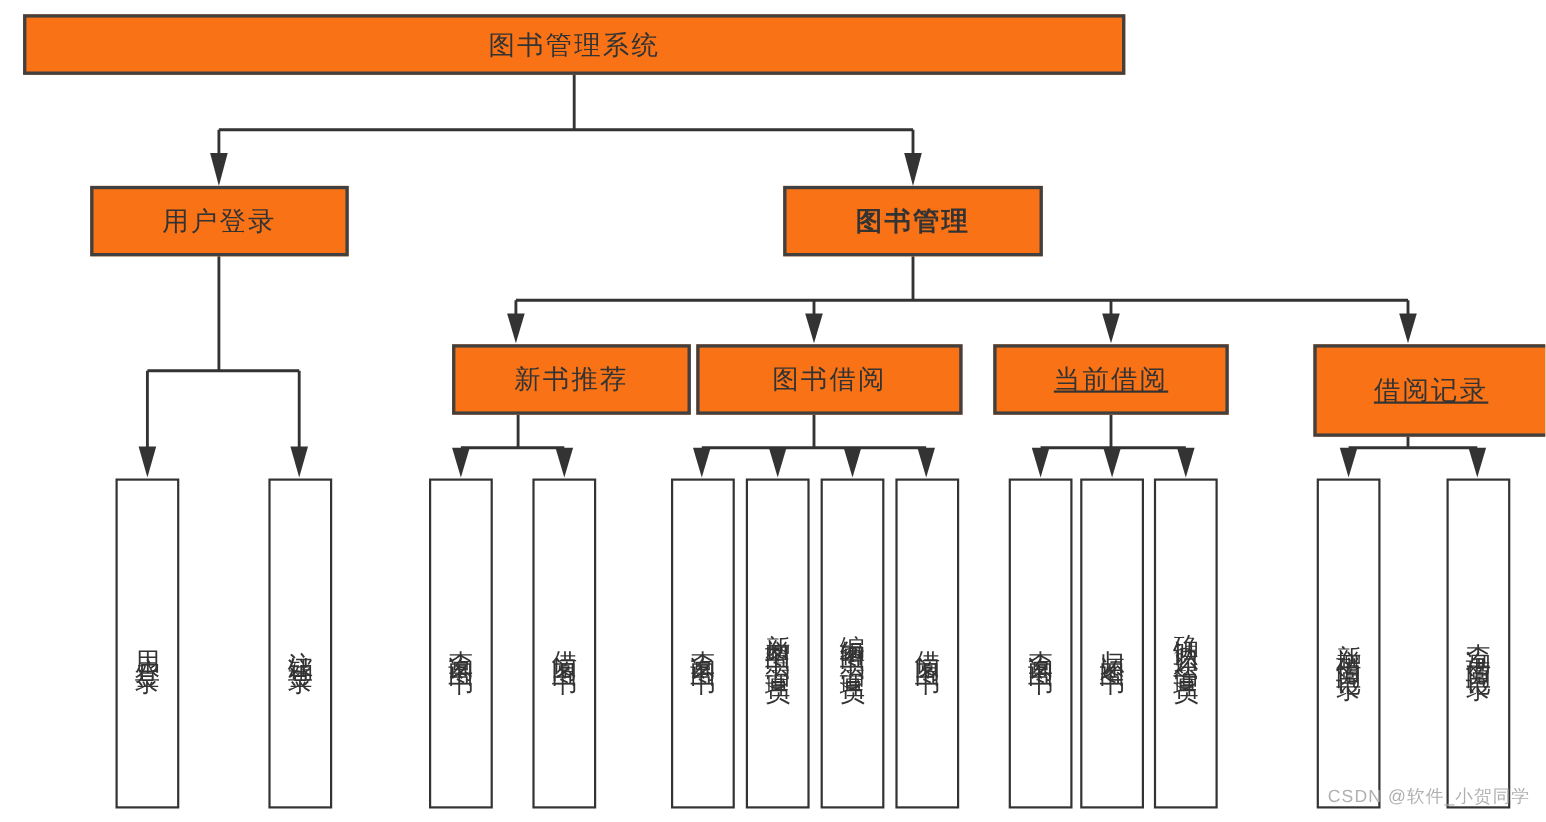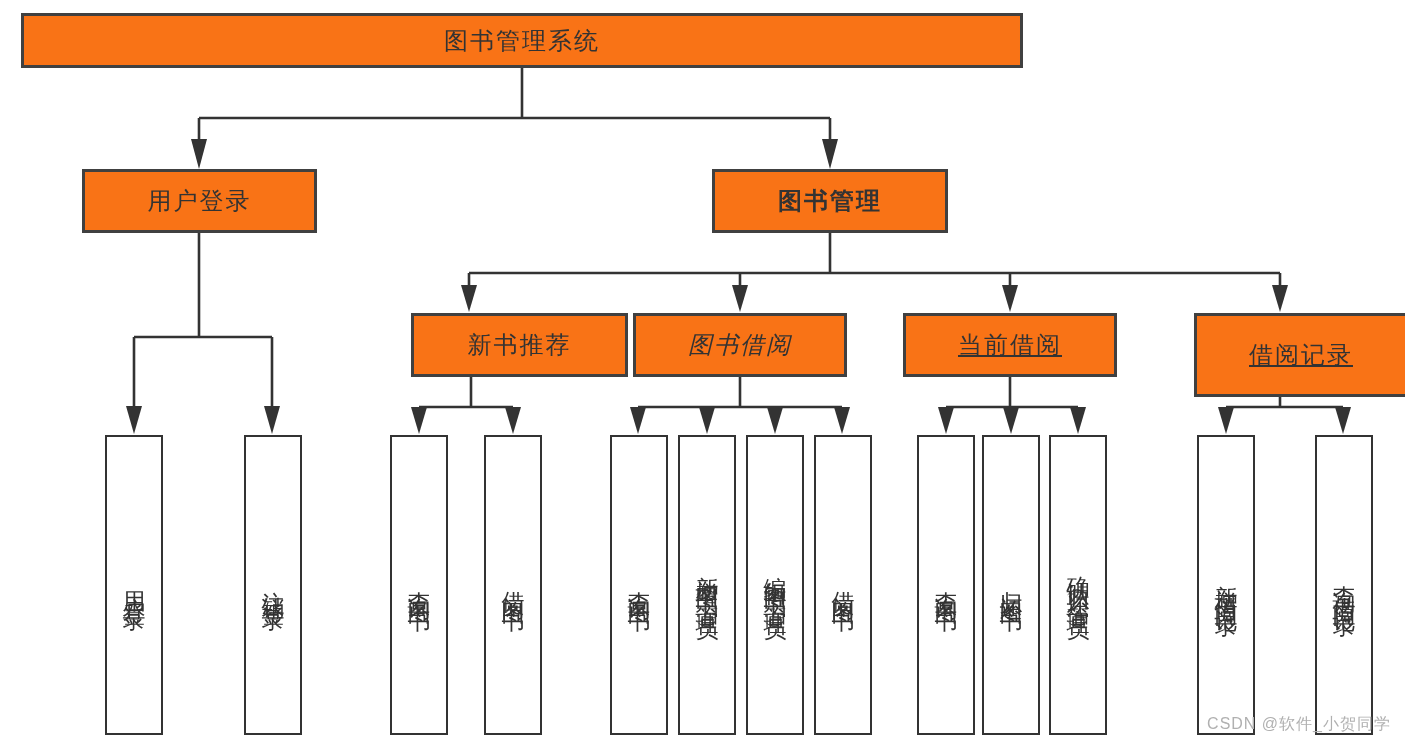--- a/index.html
+++ b/index.html
@@ -32,21 +32,21 @@
     justify-content: center;
     font-size: 24px;
     letter-spacing: 2px;
     text-align: center;
     white-space: nowrap;
   }
   .node.root   { left: 21px;  top: 13px;  width: 1002px; height: 55px; }
   .node.lv2-a  { left: 82px;  top: 169px; width: 235px;  height: 64px; }
   .node.lv2-b  { left: 712px; top: 169px; width: 236px;  height: 64px; font-weight: bold; }
   .node.lv3-a  { left: 363px; top: 313px; width: 217px;  height: 64px; margin-left: 48px; }
-  .node.lv3-b  { left: 633px; top: 313px; width: 214px;  height: 64px; font-style: italic; }
+  .node.lv3-b  { left: 633px; top: 313px; width: 242px;  height: 64px; }
   .node.lv3-c  { left: 903px; top: 313px; width: 214px;  height: 64px; text-decoration: underline; }
   .node.lv3-d  { left: 1194px; top: 313px; width: 214px; height: 84px; text-decoration: underline; }
   .leaf {
     position: absolute;
     box-sizing: border-box;
     top: 435px;
     width: 58px;
     height: 300px;
     background: #ffffff;
     border: 2px solid #333333;

